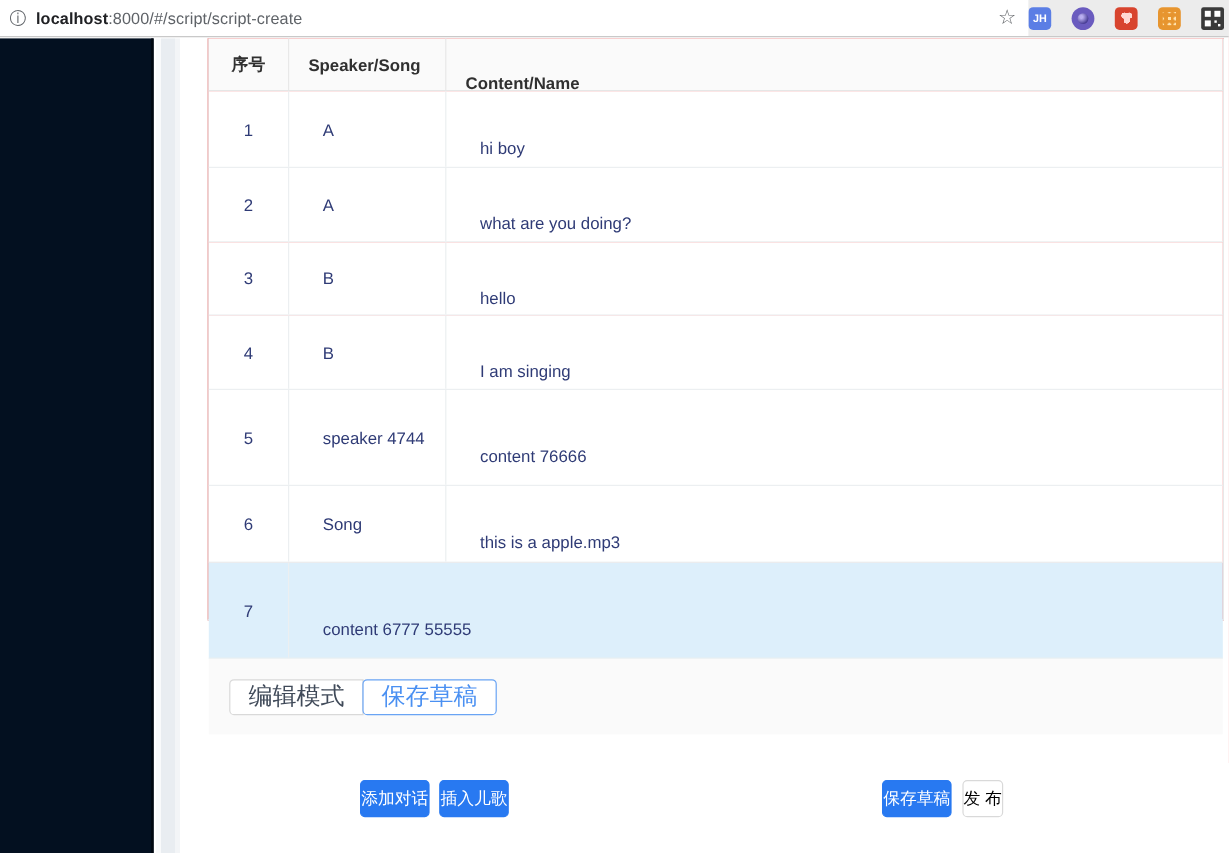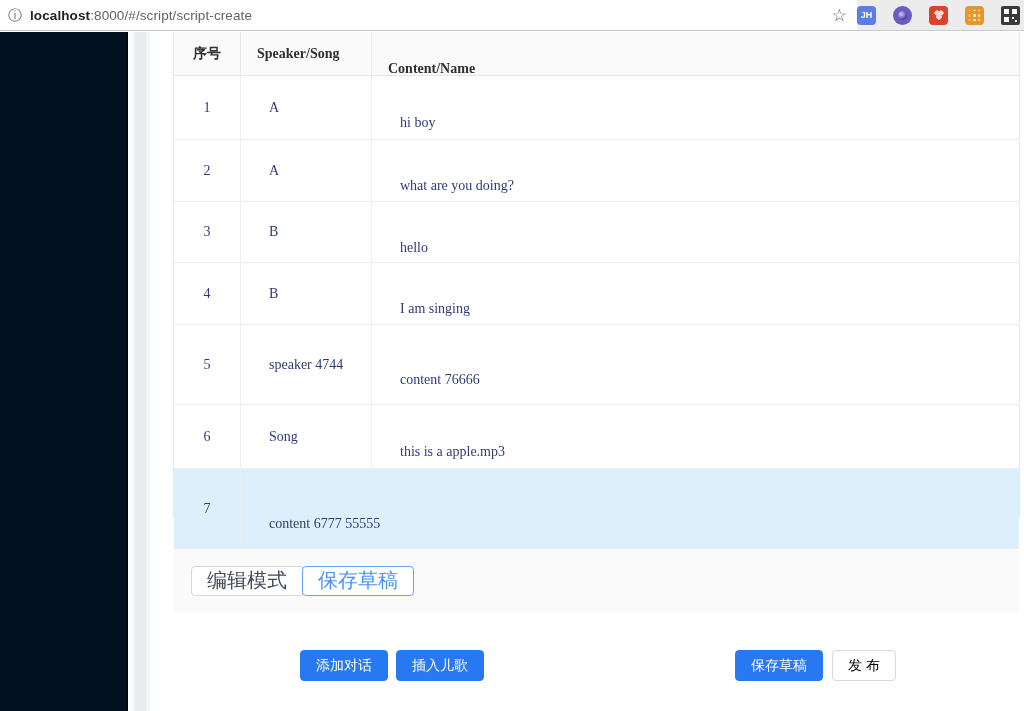--- a/index.html
+++ b/index.html
@@ -50,21 +50,21 @@
 
   
   .sidebar { position:absolute; left:0; top:32px; width:128px; height:679px;
              background:#031020; border-right:2px solid #00070f; }
   .scroll-strip { position:absolute; left:130px; top:32px; width:20px; height:679px;
              background:linear-gradient(to right,#f9fafb 0 4px,#e9edf1 4px 16px,#f3f5f7 16px 20px); }
 
   
   .table-card { position:absolute; left:173px; top:32px; width:847px; height:485px;
                 border-left:1px solid #e8e8e8; border-right:1px solid #e8e8e8;
-                border-bottom:1px solid #e8e8e8; background:#ef4444; font-size:14px;font-family:Liberation Serif, serif; }
+                border-bottom:1px solid #e8e8e8; background:#ef4444; font-size:14px; }
   .t-head { display:flex; height:44px; background:#fafafa; border-bottom:1px solid #e6e6e6;
             color:#303030; font-weight:700; }
   .t-head .hc { display:flex; align-items:center; padding-left:16px;
                 border-right:1px solid #e8e8e8; }
   .t-head .hc:last-child { border-right:none; }
   .col-idx { width:67px; flex:none; }
   .col-speaker { width:131px; flex:none; }
   .col-content { flex:1;margin-top:31px; }
   .t-head .col-idx { justify-content:center; padding-left:0; }
 
@@ -83,21 +83,21 @@
   .t-footer { height:63px; background:#fafafa; display:flex; align-items:center;
               padding-left:17px; }
   .radio-btn { height:30px; padding:0 15px; background:#fff; border:1px solid #d9d9d9;
                font-size:20px; color:#404a59; display:flex; align-items:center;
                cursor:pointer; }
   .radio-btn.first { border-radius:4px 0 0 4px; }
   .radio-btn.selected { border:1px solid #69a4f4; color:#4a90f2; border-radius:4px;
                margin-left:-1px; position:relative; z-index:2; }
 
   
-  .btn { height:31px; padding:0 15px; font-size:14px; border-radius:4px; cursor:pointer;
+  .btn { height:31px; padding:0 0; font-size:14px; border-radius:4px; cursor:pointer;
          display:flex; align-items:center; justify-content:center; border:1px solid transparent; }
   .btn-primary { background:#2879f1; color:#fff; border-color:#2879f1; }
   .btn-default { background:#fff; color:#000000; border-color:#d9d9d9; }
   .actions-left { position:absolute; left:300px; top:650px; display:flex; gap:8px; }
   .actions-right { position:absolute; left:735px; top:650px; display:flex; gap:9px; }
 </style>
 </head>
 <body>
 
 <div id="screen">

